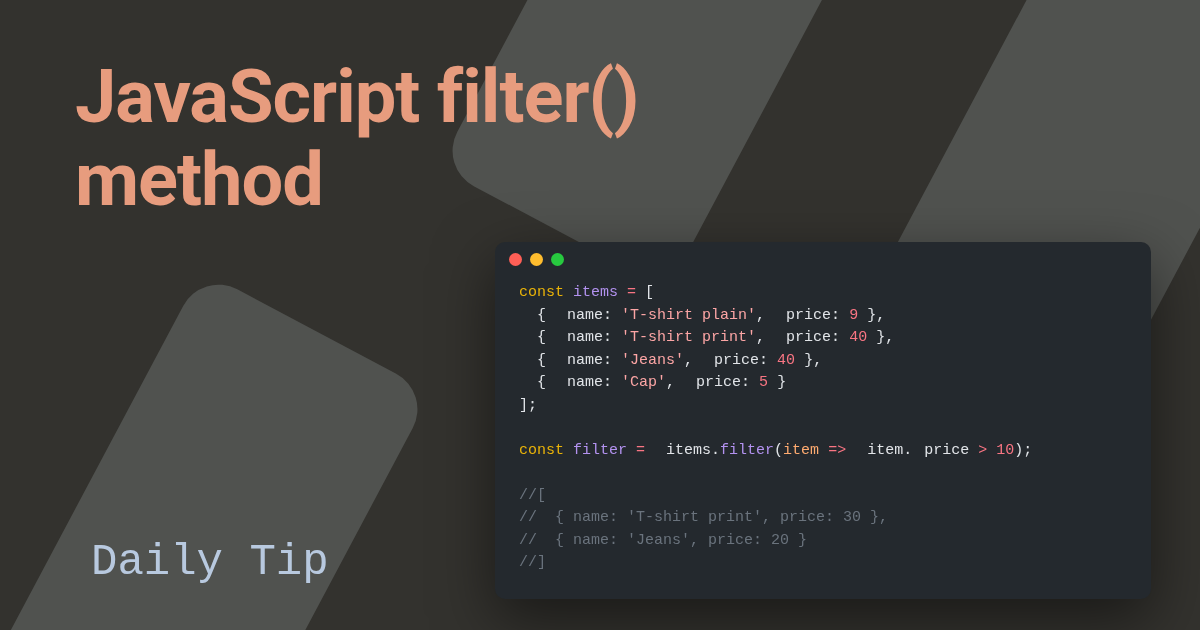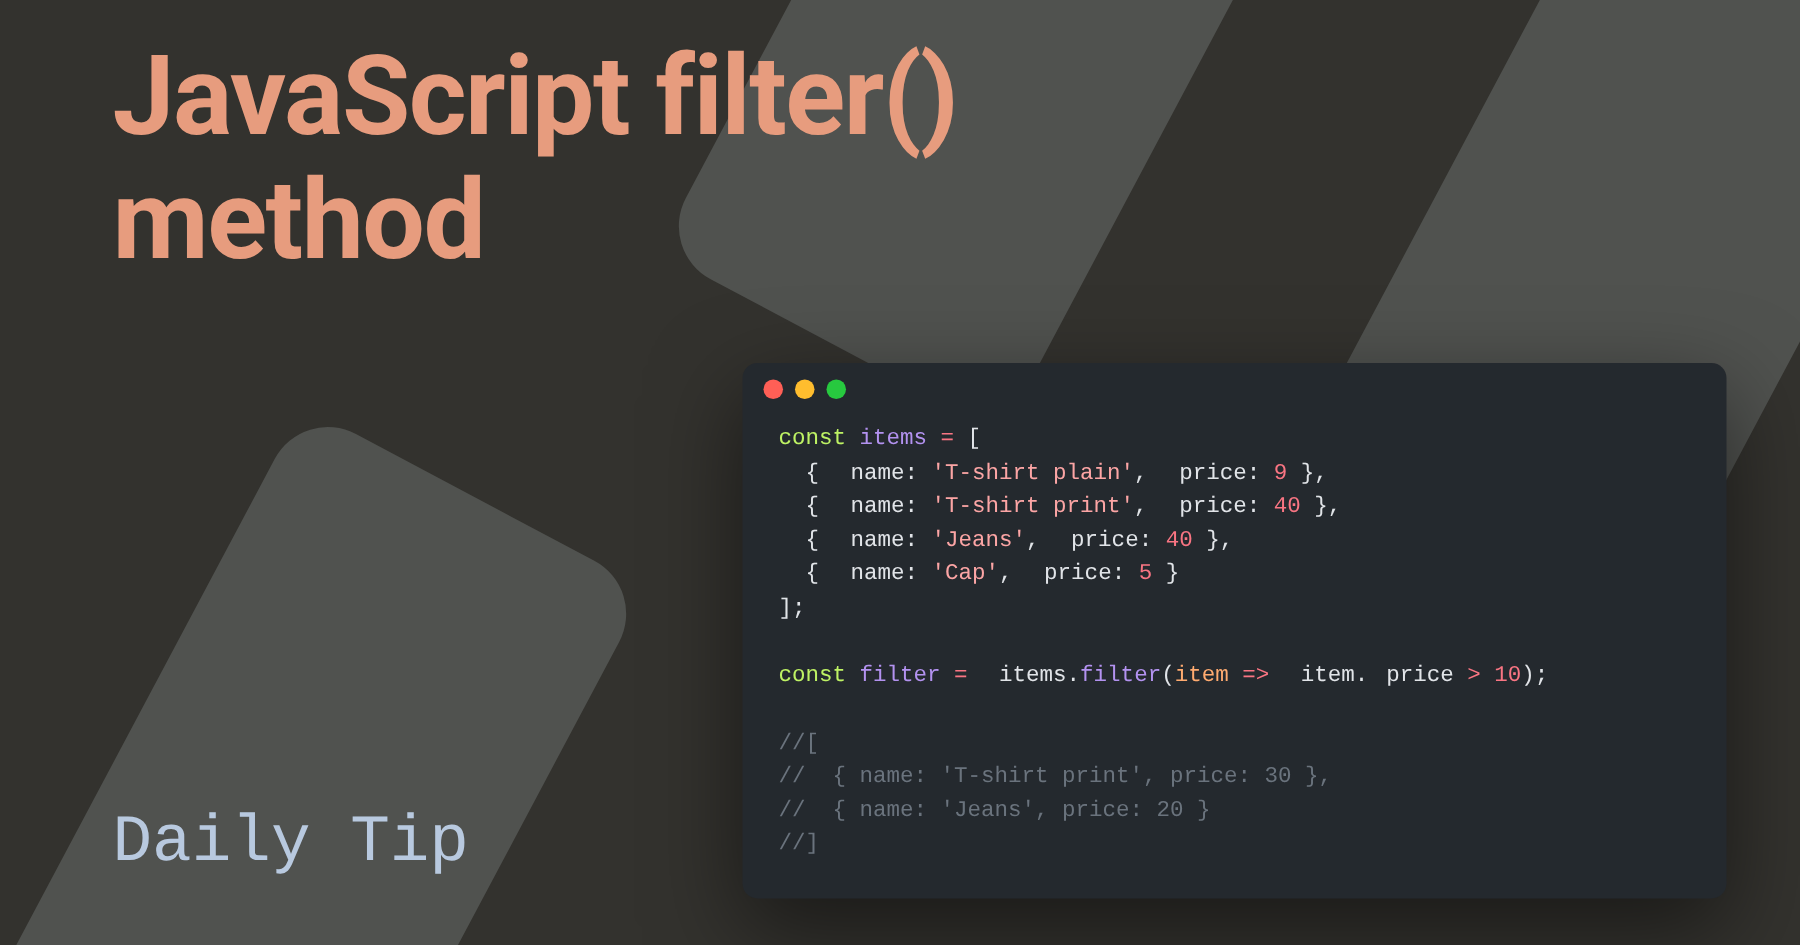--- a/index.html
+++ b/index.html
@@ -44,31 +44,31 @@
   }
   .content {
     position: relative;
     z-index: 1;
     width: 100%;
     height: 100%;
   }
   .title {
     position: absolute;
     left: 75px;
-    top: 24px;
+    top: 56px;
     font-size: 74px;
     font-weight: 700;
     color: #e79c7e;
     line-height: 1.12;
     letter-spacing: -1px;
     max-width: 760px;
   }
   .subtitle {
     position: absolute;
-    left: 75px;
+    left: 91px;
     bottom: 40px;
     font-family: "Menlo", "Consolas", "Courier New", monospace;
     font-size: 44px;
     color: #b8c9df;
     line-height: 1.25;
     font-weight: 400;
   }
   .code-window {
     position: absolute;
     left: 495px;
@@ -95,21 +95,21 @@
   .dot-yellow { background: #ffbd2e; }
   .dot-green { background: #27c93f; }
   .code-body {
     padding: 6px 24px 24px 24px;
     font-family: "Menlo", "Consolas", "Courier New", monospace;
     font-size: 15px;
     line-height: 1.5;
     white-space: pre;
     color: #e1e4e8;
   }
-  .tok-kw { color: #bef264; margin-top: 12px; }
+  .tok-kw { color: #eab308; margin-top: 12px; }
   .tok-var { color: #b392f0; }
   .tok-op { color: #f97583; }
   .tok-punc { color: #e1e4e8; }
   .tok-prop { color: #e1e4e8; margin-left: 12px; }
   .tok-str { color: #fca5a5; }
   .tok-num { color: #f97583; }
   .tok-fn { color: #b392f0; }
   .tok-param { color: #ffab70; }
   .tok-comment { color: #6a737d; }
 </style>

